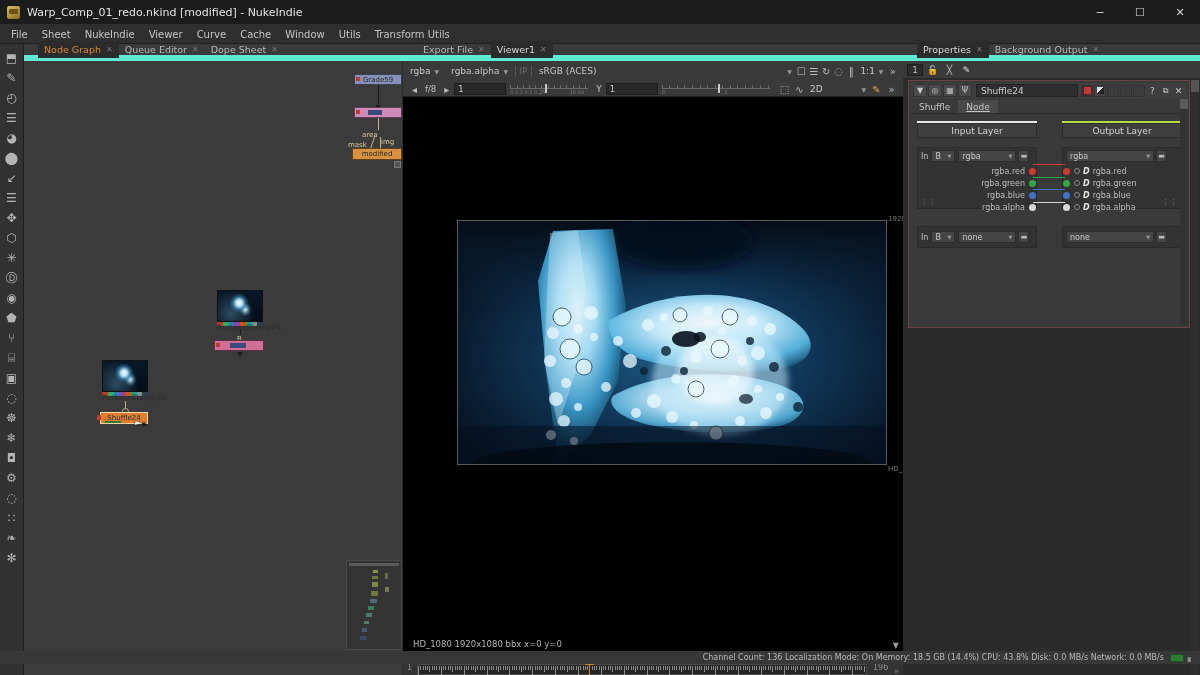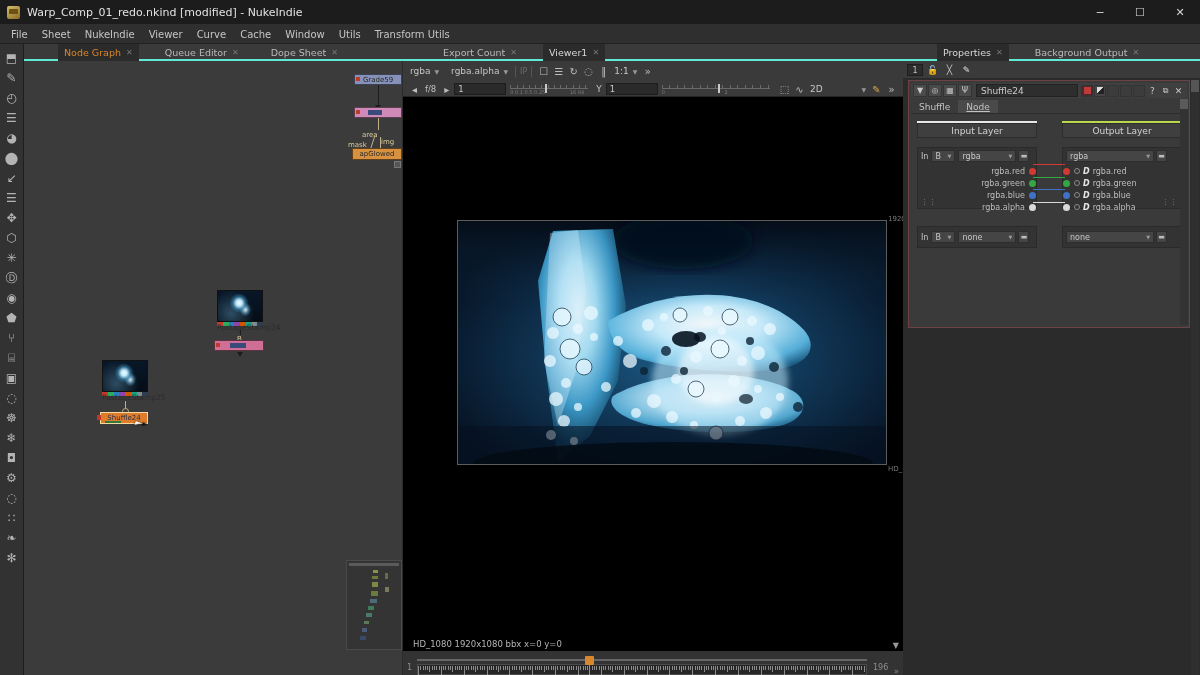--- a/index.html
+++ b/index.html
@@ -44,23 +44,22 @@
   }
   .tb-ico {
     width:20px; height:20px; margin-bottom:0px;
     display:flex; align-items:center; justify-content:center;
     color:#b4b4b4; font-size:12px; line-height:1;
   }
 
   
   .tabbar {
     position:absolute; height:17px; background:#3a3a3a;
-    display:flex; align-items:flex-start; font-size:9.5px;
-    border-bottom:2px solid #5eead4;
-    gap:20px;
+    display:flex; align-items:center; font-size:9.5px;
+    border-bottom:6px solid #5eead4;
   }
   .tabgrip { width:9px; background:#4e4e4e; margin:2px 3px 2px 2px; border-radius:1px;
              border-left:1px solid #5d5d5d; }
   .tab {
     display:flex; align-items:center; padding:0 6px; color:#b9b9b9;
     background:transparent; height:17px; white-space:nowrap;
   }
   .tab.active { background:#2b2b2b; color:#d8872c; }
   .tab .x { margin-left:5px; color:#777; font-size:8px; }
 
@@ -296,21 +295,21 @@
 
     <div class="wire" style="left:354px; top:57px; height:12px;"></div>
     <div style="position:absolute;left:338px;top:70px;font-size:7px;color:#d8c89a;">area</div>
     <div style="position:absolute;left:324px;top:80px;font-size:7px;color:#d8c89a;">mask</div>
     <div style="position:absolute;left:357px;top:77px;font-size:7px;color:#d8c89a;">img</div>
     <div class="wire" style="left:348px; top:74px; height:16px; transform:rotate(18deg);"></div>
     <div class="wire" style="left:356px; top:76px; height:14px;"></div>
 
     <div class="node" style="left:328px; top:87px;">
       <div class="node-body" style="width:50px;height:12px;background:#d8923f;border-radius:1px;">
-        <span>apGlowed</span>
+        <span>modified</span>
       </div>
     </div>
     <div style="position:absolute;left:370px;top:100px;width:7px;height:7px;background:#555;border:1px solid #777;"></div>
 
     <div class="node" style="left:193px; top:229px;">
       <div class="stamp-thumb"></div>
       <div class="stamp-tabs">
         <i style="background:#c0392b"></i>
           <i style="background:#27ae60"></i>
           <i style="background:#2980b9"></i>
@@ -375,21 +374,21 @@
     <div class="mm-dot" style="left:15px;top:67px;width:5px;height:4px;background:#4a5a7a;"></div>
     <div class="mm-dot" style="left:13px;top:75px;width:6px;height:4px;background:#3a4a6a;"></div>
     <div class="mm-dot" style="left:38px;top:12px;width:3px;height:6px;background:#6a6a4a;"></div>
     <div class="mm-dot" style="left:38px;top:26px;width:4px;height:5px;background:#7a7a5a;"></div>
   </div>
 
   <div class="viewer">
     <div class="tabbar" style="left:0; top:0; width:500px;">
       <div class="tabgrip"></div>
       <div class="tab">
-        <span>Export Count</span>
+        <span>Export File</span>
         <span class="x">✕</span>
       </div>
       <div class="tab active" style="color:#d8d8d8;">
         <span>Viewer1</span>
         <span class="x">✕</span>
       </div>
     </div>
 
     <div class="viewer-ctrls">
 
@@ -398,20 +397,24 @@
           <span>rgba</span>
           <span class="car">▼</span>
         </div>
         <div class="vsel" style="margin-left:6px;">
           <span>rgba.alpha</span>
           <span class="car">▼</span>
         </div>
         <div class="vsep"></div>
         <div style="color:#6c6c6c;font-size:8px;">IP</div>
         <div class="vsep"></div>
+        <div class="vsel" style="width:310px;">
+          <span>sRGB (ACES)</span>
+          <span class="car" style="margin-left:auto;">▼</span>
+        </div>
         <div class="vicobtn">☐</div>
         <div class="vicobtn">☰</div>
         <div class="vicobtn">↻</div>
         <div class="vicobtn">◌</div>
         <div class="vicobtn">‖</div>
         <div class="vsel">
           <span>1:1</span>
           <span class="car">▼</span>
         </div>
         <div class="vicobtn">»</div>
@@ -989,14 +992,19 @@
       <div style="position:absolute;right:1px;top:18px;width:8px;height:226px;background:#333;">
         <div style="width:8px;height:10px;background:#5a5a5a;"></div>
       </div>
     </div>
 
     <div style="position:absolute;right:1px;top:36px;width:8px;height:595px;background:#2f2f2f;">
       <div style="width:8px;height:12px;background:#555;"></div>
     </div>
   </div>
 
+  <div class="statusbar">
+    <span>Channel Count: 136  Localization Mode: On  Memory: 18.5 GB (14.4%) CPU: 43.8% Disk: 0.0 MB/s Network: 0.0 MB/s</span>
+    <span class="sb-green"></span>
+    <span class="sb-graph">▖</span>
+  </div>
 
 </div>
 
 </body></html>

